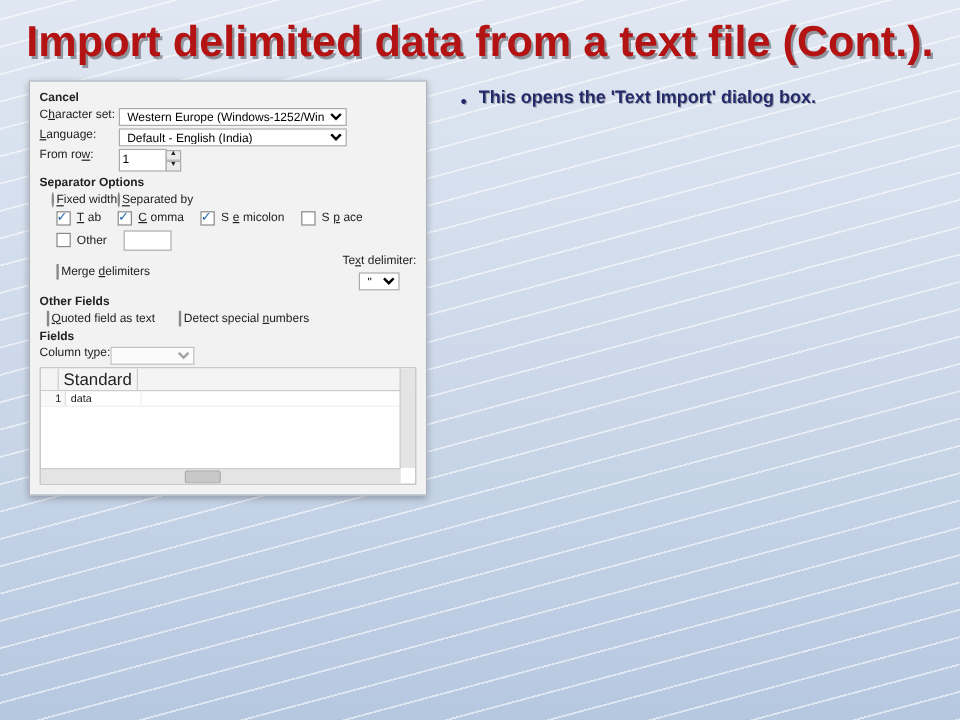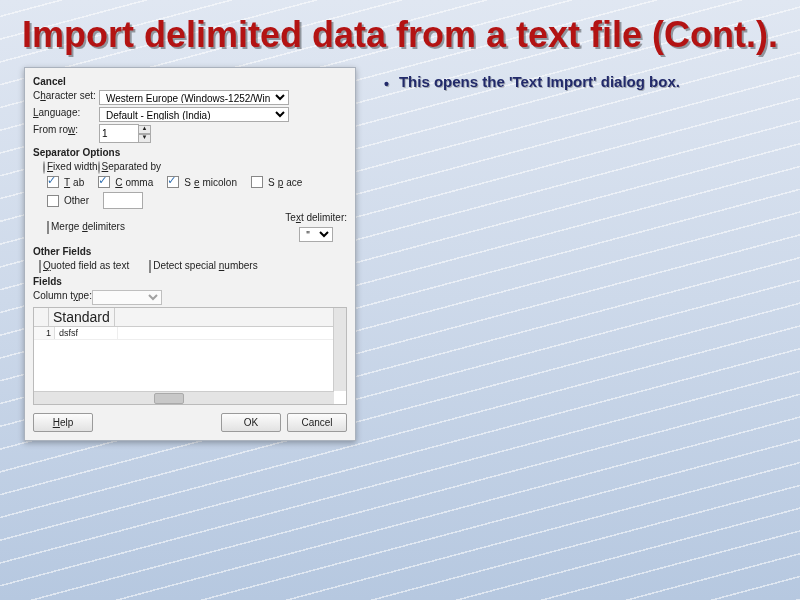--- a/index.html
+++ b/index.html
@@ -332,35 +332,28 @@
           <span>Column t<span class="u">y</span>pe:</span>
           <select style="width:70px;" disabled=""><option></option></select>
         </div>
         <div class="fields-box">
           <div class="fb-head">
             <div style="width:14px;border-right:1px solid #ccc;"></div>
             <div class="fb-col">Standard</div>
           </div>
           <div class="fb-row">
             <div class="rn">1</div>
-            <div class="cell">dsfsf</div>
+            <div class="cell">data</div>
           </div>
           <div class="fb-vscroll"></div>
           <div class="fb-hscroll">
               <div class="thumb"></div>
             </div>
         </div>
 
-        <div class="btn-row">
-          <div class="btn"><span class="u">H</span>elp</div>
-          <div class="right">
-            <div class="btn">OK</div>
-            <div class="btn">Cancel</div>
-          </div>
-        </div>
 
       </div>
     </div>
   </div>
 
   <div class="bullet-col">
     <div class="bullet-item">
       <span class="bullet-mark">•</span>
       <span>This opens the 'Text Import' dialog box.</span>
     </div>

